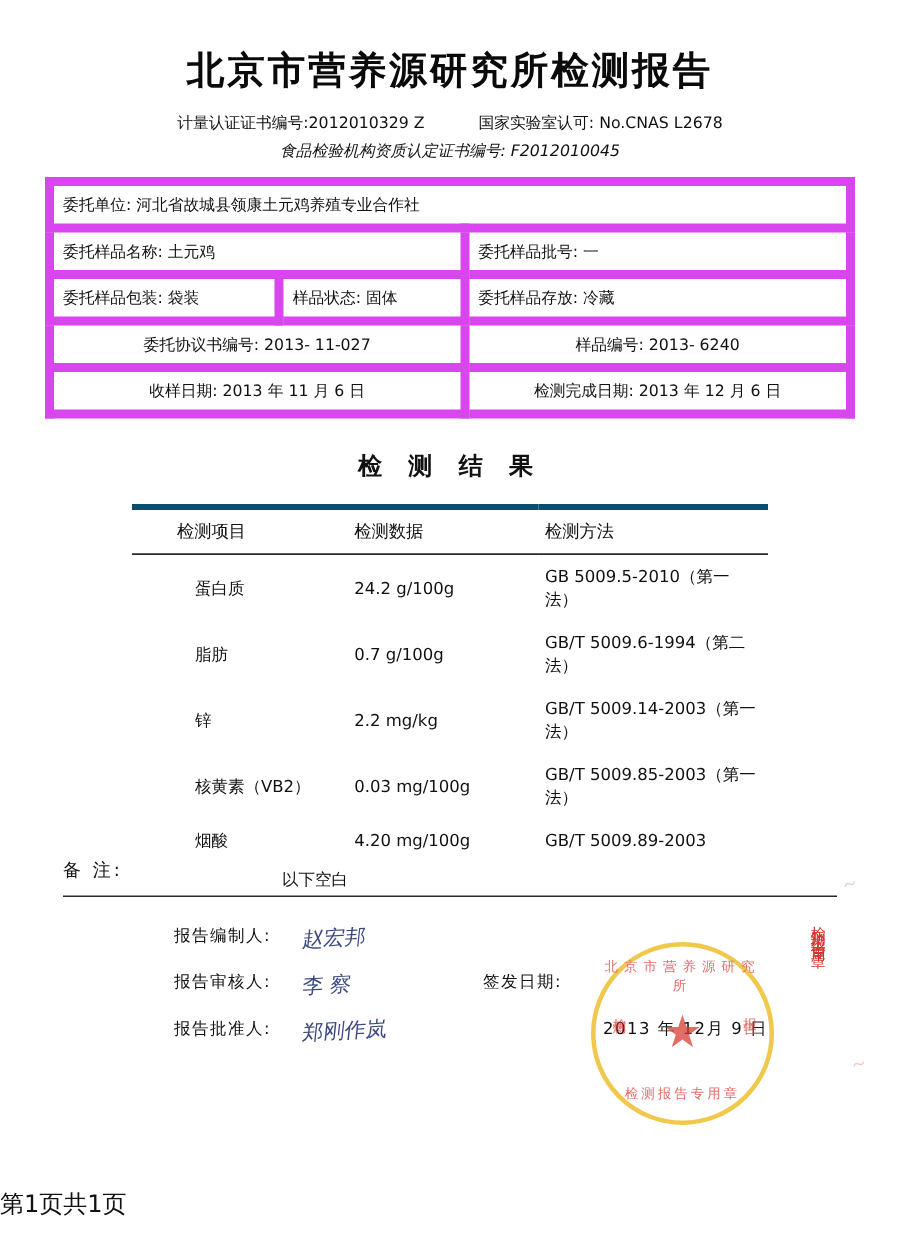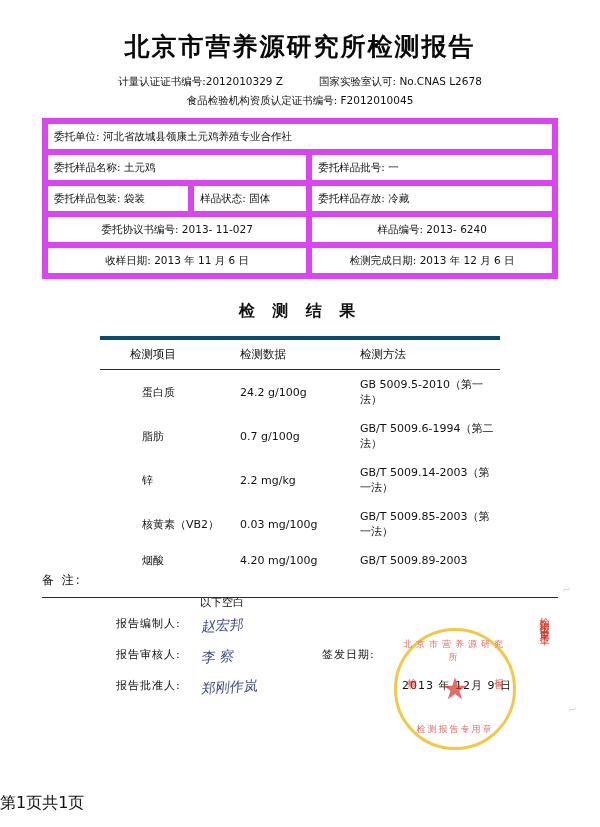--- a/index.html
+++ b/index.html
@@ -13,21 +13,21 @@
     font-family: "DejaVu Sans", "Liberation Sans", sans-serif;
     color: #111111;
     position: relative;
     overflow: hidden;
   }
   .page {
     position: relative;
     width: 600px;
     height: 827px;
     box-sizing: border-box;
-    padding: 0 42px;
+    padding: 0 30px;
   }
   .title {
     text-align: center;
     font-family: "DejaVu Serif", "Liberation Serif", serif;
     font-weight: bold;
     font-size: 25px;
     letter-spacing: 2px;
     padding-top: 30px;
     color: #0a0a0a;
   }
@@ -37,20 +37,21 @@
     gap: 36px;
     font-size: 10.5px;
     margin-top: 12px;
     color: #111;
   }
   .cert-line2 {
     text-align: center;
     font-size: 10.5px;
     margin-top: 5px;
     color: #111;
+    font-style: italic;
   }
   .info-table {
     margin-top: 10px;
     border-collapse: collapse;
     width: 100%;
     font-size: 10.5px;
   }
   .info-table td {
     border: 6px solid #d946ef;
     padding: 5px 6px;
@@ -93,21 +94,21 @@
   }
   .rule-bottom {
     border-bottom: 1px solid #2a2a2a;
   }
   .col-item { width: 34%; padding-left: 30px !important; }
   .col-value { width: 30%; }
   .col-method { width: 36%; }
   .results-table tbody td.col-item { padding-left: 42px !important; }
   .blank-note {
     font-size: 11px;
-    margin-top: 20px;
+    margin-top: 4px;
     padding-left: 100px;
   }
   .remark {
     position: absolute;
     left: 42px;
     top: 572px;
     font-size: 12px;
     letter-spacing: 2px;
   }
   .remark-rule {

